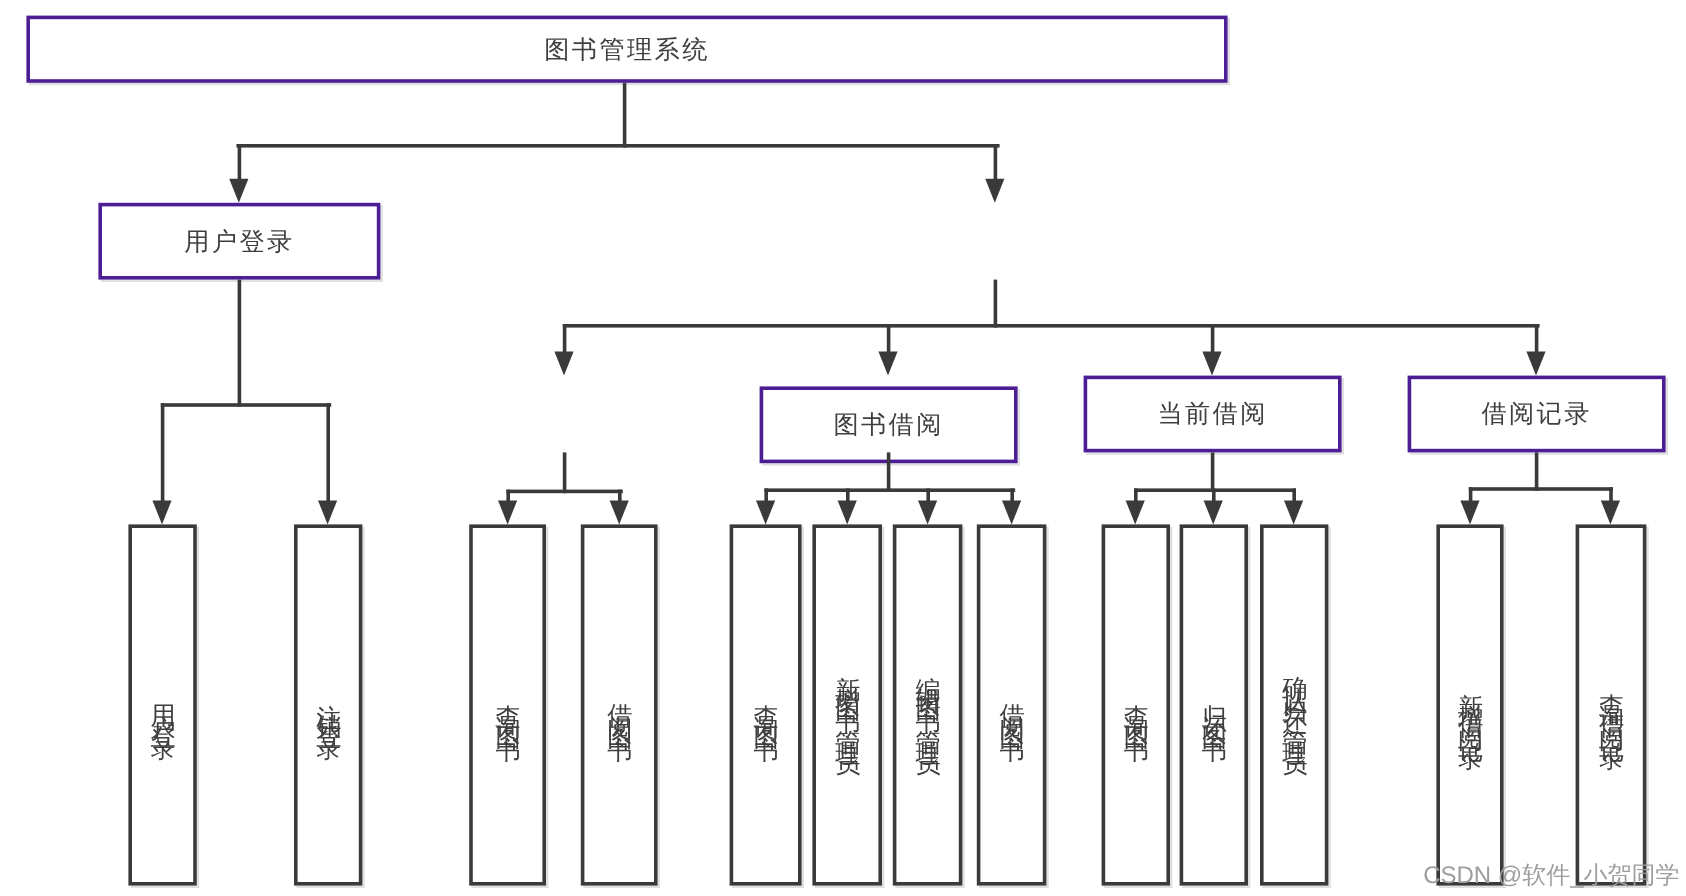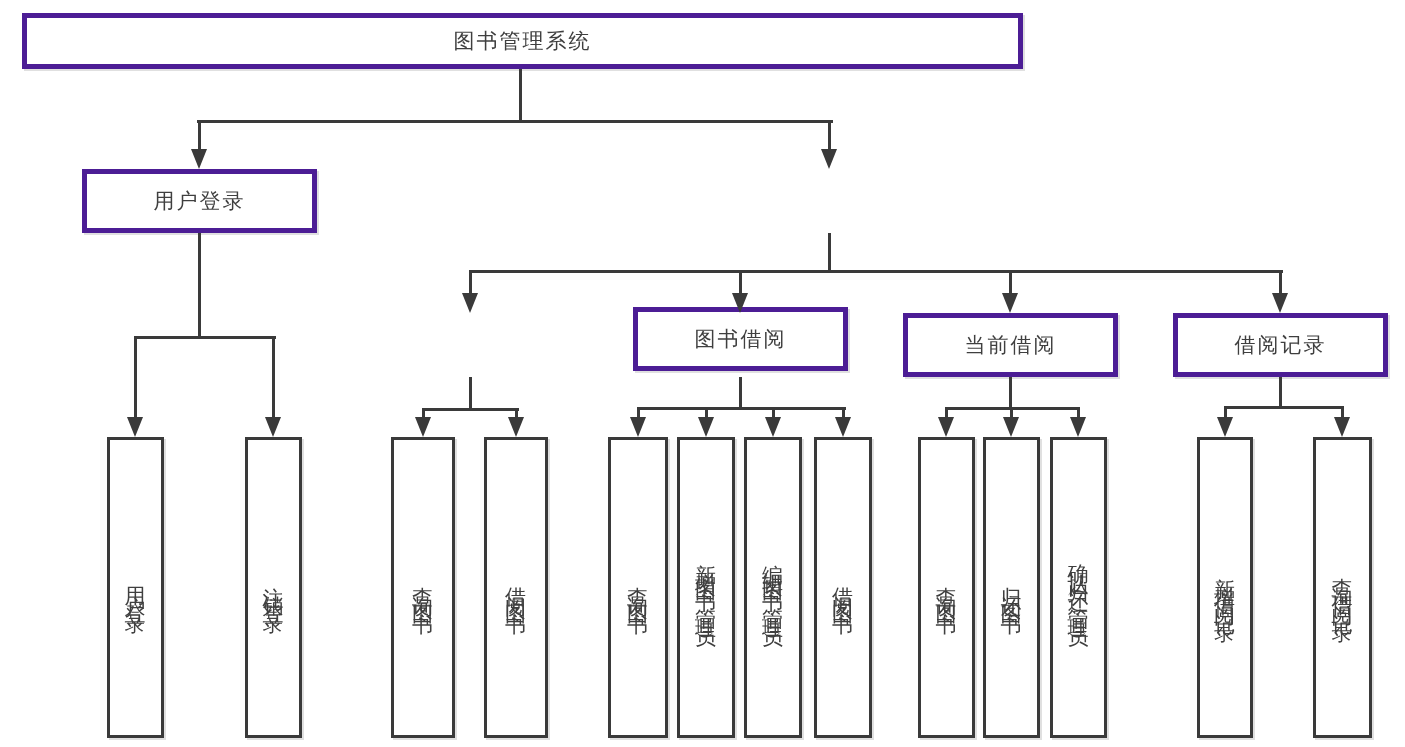--- a/index.html
+++ b/index.html
@@ -7,21 +7,21 @@
     position: relative;
     width: 1405px;
     height: 747px;
     background: #ffffff;
     font-family: "Liberation Sans", "DejaVu Sans", sans-serif;
     overflow: hidden;
   }
   .node {
     position: absolute;
     box-sizing: border-box;
-    border: 5px solid #4c1d95;
+    border: 3px solid #4c1d95;
     background: #ffffff;
     display: flex;
     align-items: center;
     justify-content: center;
     font-size: 21px;
     color: #3f3f3f;
     letter-spacing: 2px;
     box-shadow: 2px 2px 0 rgba(0,0,0,0.12);
   }
   .leaf {
@@ -72,21 +72,21 @@
 <body>
 
 <div id="canvas">
 
   <div class="node" style="left:22px; top:13px; width:1001px; height:56px;">图书管理系统</div>
 
   <div class="node" style="left:82px; top:169px; width:235px; height:64px;">用户登录</div>
 
 
 
-  <div class="node" style="left:633px; top:307px; width:215px; height:64px;">图书借阅</div>
+  <div class="node" style="left:633px; top:322px; width:215px; height:64px;">图书借阅</div>
 
   <div class="node" style="left:903px; top:313px; width:215px; height:64px;">当前借阅</div>
 
   <div class="node" style="left:1173px; top:313px; width:215px; height:64px;">借阅记录</div>
 
   <div class="leaf" style="left:107px; width:57px;">
     <span class="vtext">用户登录</span>
   </div>
   <div class="leaf" style="left:245px; width:57px;">
     <span class="vtext">注销登录</span>
@@ -181,14 +181,15 @@
   <div class="vline" style="left:1077px; top:407px; height:12px;"></div>
   <div class="arrow" style="left:1070px; top:417px;"></div>
 
   <div class="vline" style="left:1279px; top:377px; height:32px;"></div>
   <div class="hline" style="left:1224px; top:406px; width:120px;"></div>
   <div class="vline" style="left:1224px; top:406px; height:13px;"></div>
   <div class="arrow" style="left:1217px; top:417px;"></div>
   <div class="vline" style="left:1341px; top:406px; height:13px;"></div>
   <div class="arrow" style="left:1334px; top:417px;"></div>
 
+  <div class="watermark">CSDN @软件_小贺同学</div>
 
 </div>
 
 </body></html>

